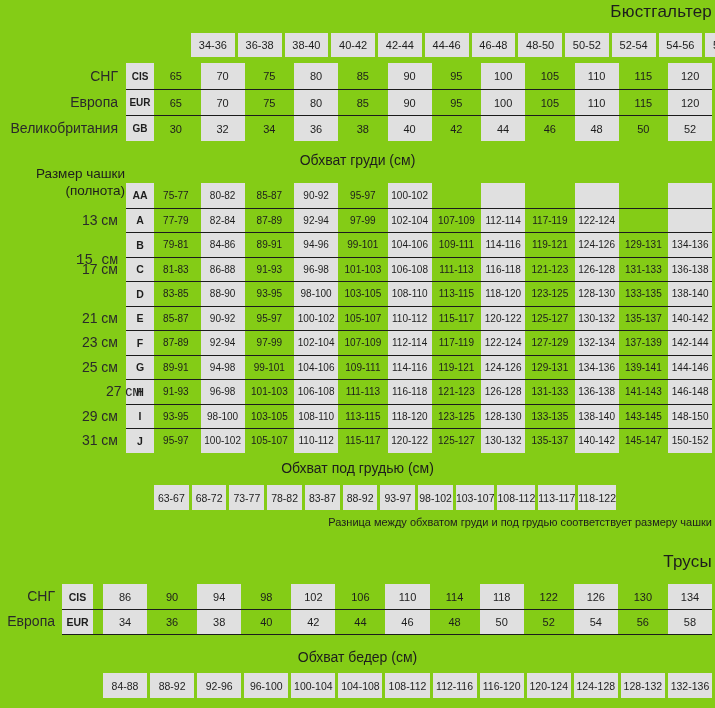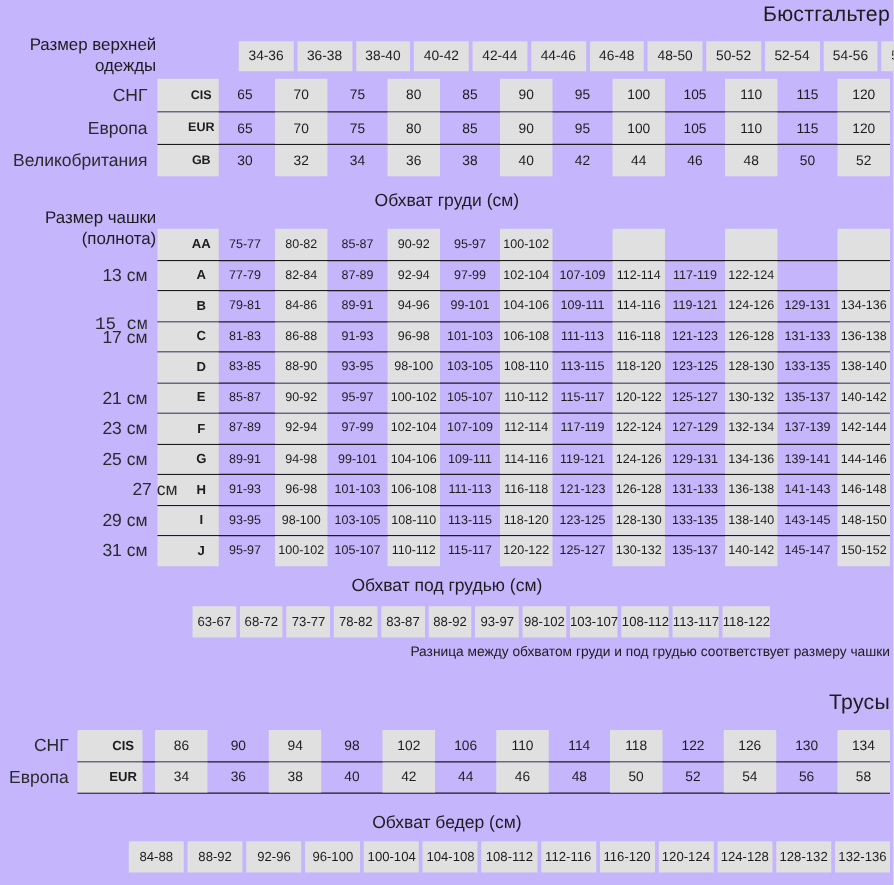--- a/index.html
+++ b/index.html
@@ -2,36 +2,36 @@
 <html style="--gray: #e0e0e0; --line: #1c1c1c; --text: #1d1d1d;"><head>
 <meta charset="utf-8">
 <style>
   :root{
     --gray:#e0e0e0;
     --line:#1c1c1c;
     --text:#1d1d1d;
   }
   html,body{margin:0;padding:0;background:#fff;}
   .page{
-    position:relative;width:715px;height:708px;background:#c4b5fd;overflow:hidden;
+    position:relative;width:715px;height:708px;background:#84cc16;overflow:hidden;
     font-family:"Liberation Sans","DejaVu Sans",sans-serif;color:var(--text);
   }
   .abs{position:absolute;}
   .title{font-size:17px;letter-spacing:.2px;}
   .sec-hdr{left:0;width:100%;text-align:center;font-size:14px;}
   .biglabel{font-size:13.5px;line-height:16.5px;text-align:right;}
   .cells{display:grid;column-gap:3px;grid-auto-rows:100%;}
   .c12{grid-template-columns:repeat(12,1fr);}
   .c13{grid-template-columns:repeat(13,1fr);}
   .cell{display:flex;align-items:center;justify-content:center;white-space:nowrap;}
   .g{background:var(--gray);}
   .rowgroup{position:absolute;}
   .trow{display:flex;box-sizing:border-box;}
   .trow.sep{border-top:1px solid var(--line);}
-  .codebox{background:var(--gray);font-weight:bold;display:flex;align-items:center;justify-content:center;flex:0 0 auto;padding-left:21px;}
+  .codebox{background:var(--gray);font-weight:bold;display:flex;align-items:center;justify-content:center;flex:0 0 auto;}
   .trow .cells{flex:1 1 auto;height:100%;}
   .rlabel{position:absolute;left:0;text-align:right;font-size:14px;color:#2a2a2a;}
   
   #bra-header-cells{left:154px;top:33px;width:558px;height:24px;font-size:11px;padding-left:37px;}
   #bra-rows{left:126px;top:63px;width:586px;}
   #bra-rows .trow{height:26px;}
   #bra-rows .codebox{width:28px;font-size:10px;}
   #bra-rows .cells{font-size:11px;}
   
   #cup-rows{left:126px;top:183px;width:586px;}
@@ -49,21 +49,20 @@
   #hips-cells{left:103px;top:673px;width:609px;height:25px;font-size:10.5px;}
   .note{font-size:11px;}
 </style>
 </head>
 <body>
 
 <div class="page">
 
   <div class="abs title" style="top:2px;right:3px;">Бюстгальтер</div>
 
-  <div class="abs biglabel" style="left:0;top:28px;width:125px;">Размер верхней одежды</div>
 
   <div class="abs cells c12" id="bra-header-cells">
       <div class="cell g">34-36</div>
       <div class="cell g">36-38</div>
       <div class="cell g">38-40</div>
       <div class="cell g">40-42</div>
       <div class="cell g">42-44</div>
       <div class="cell g">44-46</div>
       <div class="cell g">46-48</div>
       <div class="cell g">48-50</div>

